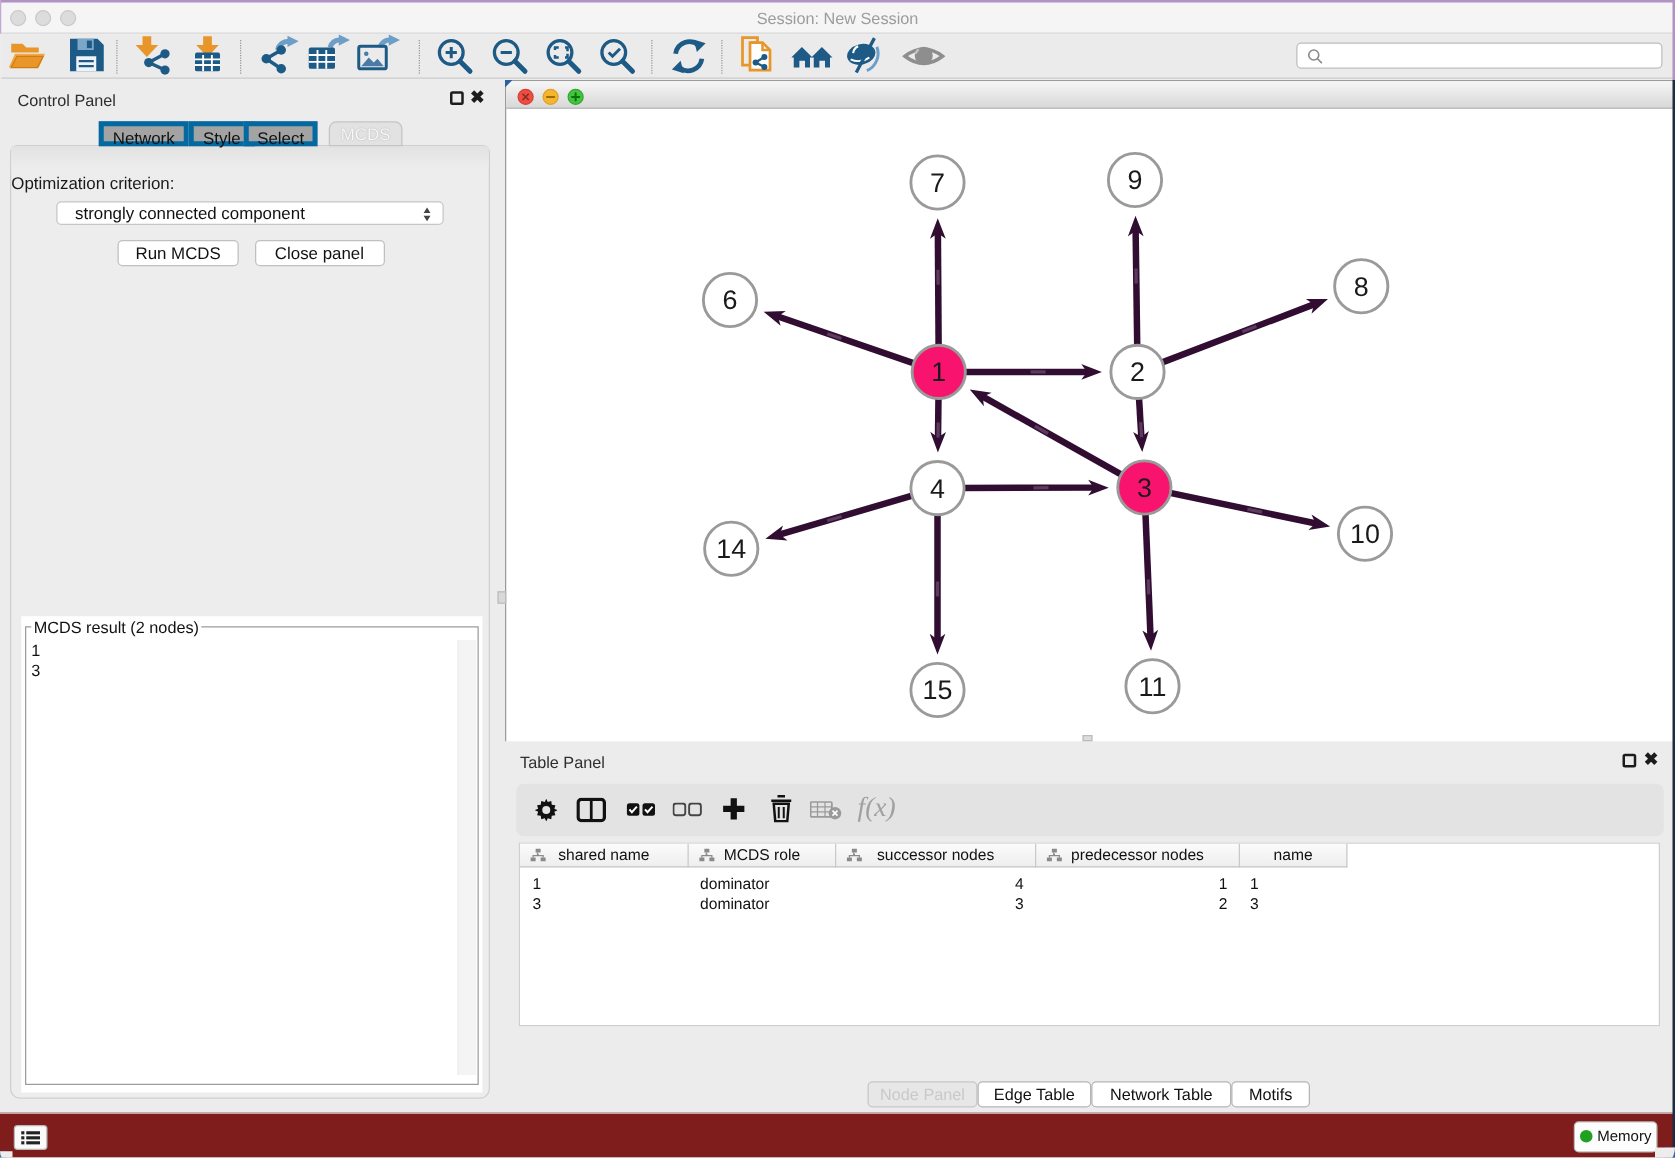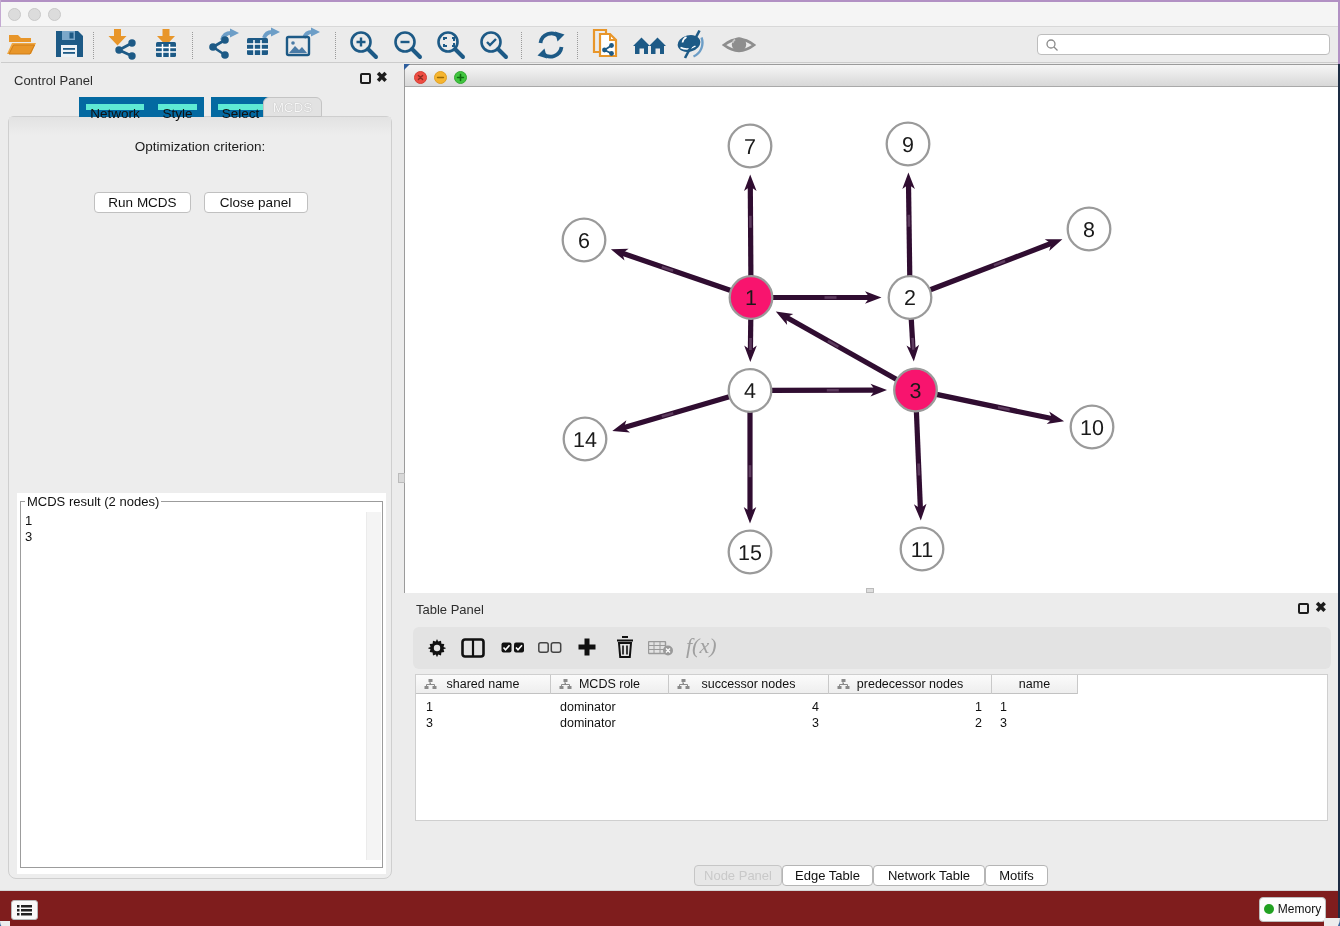--- a/index.html
+++ b/index.html
@@ -24,25 +24,25 @@
 .sep { position:absolute; top:4px; height:27px; width:0; border-left:1px dotted #9a9a9a; }
 .ticon { position:absolute; top:1px; }
 #searchbox { position:absolute; left:1036px; top:6px; width:293px; height:21px; background:#ffffff; border:1px solid #bdbdbd; border-radius:4px; }
 #searchbox svg { position:absolute; left:7px; top:3px; }
 
 #cp-head { left:0; top:64px; width:393px; height:30px; }
 #cp-title { position:absolute; left:14px; top:9px; font-size:13px; color:#2e2e2e; }
 .wbtn-sq { position:absolute; width:11px; height:11px; border:2px solid #1c1c1c; border-radius:2px; }
 .wbtn-x { position:absolute; font-size:14px; font-weight:bold; color:#1c1c1c; }
 #cp-tabs { left:79px; top:97px; height:20px; z-index:10; }
-.tab { position:absolute; top:0; height:20px; background:#5eead4; border:7px solid #0369a1; font-size:13.5px; color:#111; text-align:center; line-height:19px; }
+.tab { position:absolute; top:0; height:20px; background:#a3a3a3; border:4px solid #0369a1; font-size:13.5px; color:#111; text-align:center; line-height:19px; }
 #tab-mcds { background:#e2e2e2; color:#f8f8f8; border:1px solid #c4c4c4; border-radius:6px 6px 0 0; text-shadow:0 0 1px #9a9a9a; }
 #cp-body { left:8px; top:116px; width:384px; height:763px; background:#ededed; border:1px solid #cfcfcf; border-radius:6px 6px 8px 8px; }
 #cp-body-grad { position:absolute; left:0; top:0; width:100%; height:18px; background:linear-gradient(#e2e2e2,#ededed); }
-#opt-label { position:absolute; left:0; top:22px; width:100%; text-align:center; font-size:13.5px; color:#1a1a1a; }
+#opt-label { position:absolute; left:0; top:22px; width:100%; text-align:left; font-size:13.5px; color:#1a1a1a; }
 #opt-select { position:absolute; left:36px; top:44px; width:310px; height:19px; background:#ffffff; border:1px solid #c6c6c6; border-radius:4px; font-size:13.5px; color:#111; line-height:18px; padding-left:14px; }
 #opt-chev { position:absolute; right:9px; top:2px; font-size:7.5px; color:#444; line-height:7px; transform:scaleX(1.25); }
 .btn { position:absolute; top:75px; height:21px; background:#ffffff; border:1px solid #c0c0c0; border-radius:4px; font-size:13.5px; color:#111; text-align:center; line-height:19px; }
 #res-panel { position:absolute; left:8px; top:376px; width:369px; height:381px; background:#ffffff; }
 #res-field { position:absolute; left:3px; top:8px; width:362.5px; height:367px; border:1px solid #9c9c9c; }
 #res-legend { position:absolute; left:4px; top:-8px; background:#ffffff; padding:0 2px; font-size:13px; color:#111; }
 #res-scroll { position:absolute; right:1px; top:10px; width:15px; height:348px; background:#f4f4f4; border-left:1px solid #ebebeb; }
 #res-text { position:absolute; left:4px; top:11px; font-size:13px; color:#111; line-height:16px; }
 
 #net-win { left:404px; top:64px; width:936px; height:529px; background:#ffffff; border-left:1px solid #9b9b9b; border-top:1px solid #9b9b9b; }
@@ -69,20 +69,21 @@
 #list-btn { position:absolute; left:11px; top:9px; width:27px; height:20px; background:#fafafa; border:1px solid #b9b9b9; border-radius:3px; }
 #mem-btn { position:absolute; left:1259px; top:6px; width:67px; height:25px; background:#fdfdfd; border:1px solid #bdbdbd; border-radius:4px; font-size:12px; color:#111; line-height:23px; text-align:center; }
 #mem-dot { display:inline-block; width:10px; height:10px; border-radius:50%; background:#21a121; margin-right:4px; vertical-align:-1px; }
 </style>
 </head>
 <body>
 <div class="abs" id="titlebar">
   <div class="tl" style="left:7px;"></div>
   <div class="tl" style="left:27px;"></div>
   <div class="tl" style="left:47px;"></div>
+  <div id="title-text">Session: New Session</div>
 </div>
 <div class="abs" id="toolbar">
   <div class="sep" style="left:92px;"></div>
     <div class="sep" style="left:191px;"></div>
     <div class="sep" style="left:334px;"></div>
     <div class="sep" style="left:520px;"></div>
     <div class="sep" style="left:576px;"></div>
     <svg class="ticon" style="left:4px;top:-1px;" width="34" height="33" viewBox="0 0 34 33">
 <path d="M4 8 h9 l3 3 h10 v4 h-22 z" fill="#e8962a"></path>
 <path d="M2 27 l5 -11 h24 l-5 11 z" fill="#f0a844"></path>
@@ -209,26 +210,27 @@
 <div class="abs" id="accent-left"></div>
 
 <div class="abs" id="cp-head">
   <div id="cp-title">Control Panel</div>
   <div class="wbtn-sq" style="left:360px; top:9px;"></div>
   <div class="wbtn-x" style="left:376px; top:5px;">✖</div>
 </div>
 <div class="abs" id="cp-tabs">
   <div class="tab" style="left:0; width:72px;">Network</div>
   <div class="tab" style="left:72px; width:53px;">Style</div>
-  <div class="tab" style="left:132px; width:59px;">Select</div>
+  <div class="tab" style="left:116px; width:59px;">Select</div>
   <div class="tab" id="tab-mcds" style="left:184px; width:59px;">MCDS</div>
 </div>
 <div class="abs" id="cp-body">
   <div id="cp-body-grad"></div>
   <div id="opt-label">Optimization criterion:</div>
+  <div id="opt-select">strongly connected component<span id="opt-chev">▲<br>▼</span></div>
   <div class="btn" style="left:85px; width:97px;">Run MCDS</div>
   <div class="btn" style="left:194.5px; width:104px;">Close panel</div>
   <div id="res-panel">
     <div id="res-field">
       <div id="res-legend">MCDS result (2 nodes)</div>
       <div id="res-scroll"></div>
       <div id="res-text">1<br>3</div>
     </div>
   </div>
 </div>

